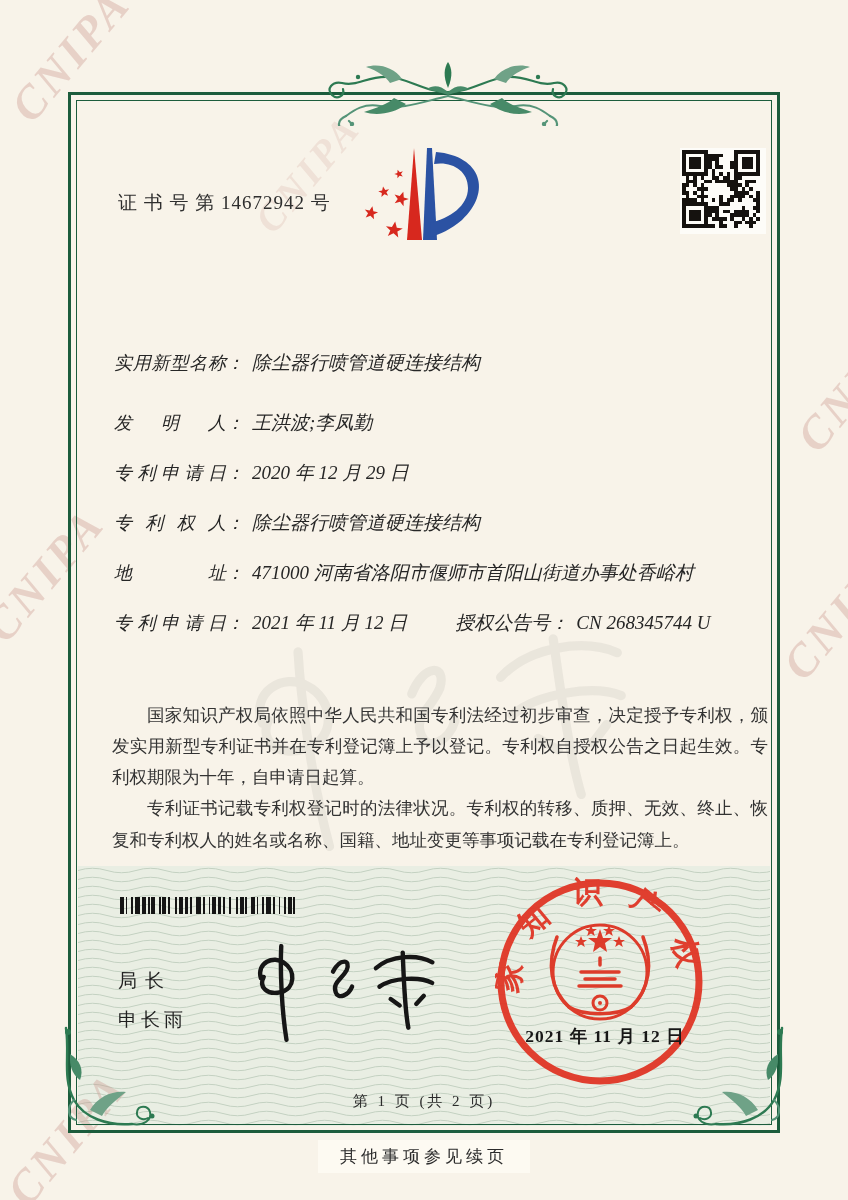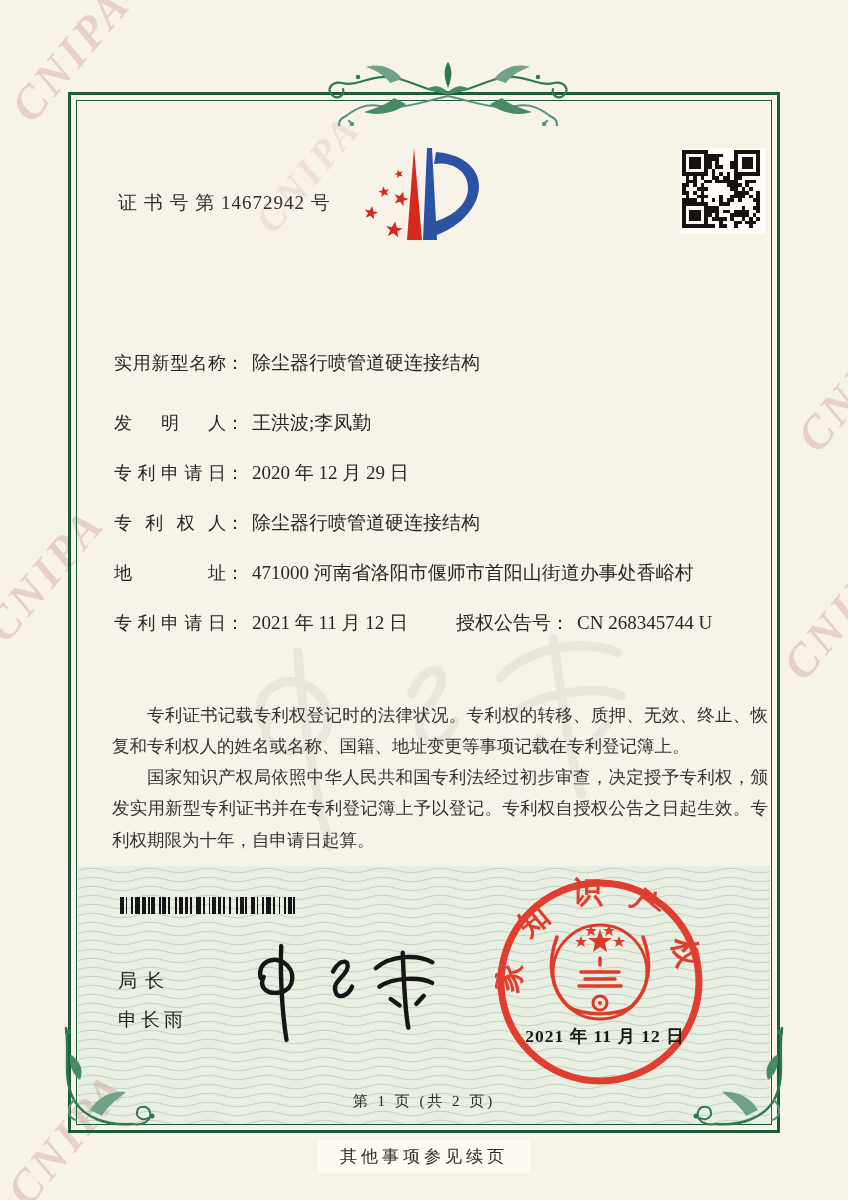--- a/index.html
+++ b/index.html
@@ -51,21 +51,21 @@
   .qr .d{background:#15120f;}
 
   .title{
     position:absolute;left:0;right:0;top:252px;text-align:center;
     font-size:46px;font-weight:bold;color:#1e1e1e;
     letter-spacing:13px;text-indent:13px;z-index:4;
   }
 
   
   .fields{position:absolute;left:114px;top:350px;width:630px;z-index:4;}
-  .field-row{height:50px;font-size:19px;color:#262626;white-space:nowrap;}
+  .field-row{height:50px;font-size:19px;color:#262626;white-space:nowrap;font-style:italic;}
   .field-row.first{height:60px;}
   .flabel{
     display:inline-block;width:112px;font-size:18px;
     text-align:justify;text-align-last:justify;vertical-align:baseline;color:#262626;
   }
   .fcolon{font-size:18px;color:#262626;}
   .fvalue{font-size:19px;margin-left:8px;color:#262626;}
   .pair2{margin-left:48px;}
 
   
@@ -645,22 +645,22 @@
     </div>
     <div class="field-row">
       <span class="flabel">地址</span><span class="fcolon">：</span><span class="fvalue">471000 河南省洛阳市偃师市首阳山街道办事处香峪村</span>
     </div>
     <div class="field-row">
       <span class="flabel">专利申请日</span><span class="fcolon">：</span><span class="fvalue">2021 年 11 月 12 日</span><span class="fvalue pair2">授权公告号</span><span class="fcolon">：</span><span class="fvalue">CN 268345744 U</span>
     </div>
   </div>
 
   <div class="body-text">
+    <p>国家知识产权局依照中华人民共和国专利法经过初步审查，决定授予专利权，颁发实用新型专利证书并在专利登记簿上予以登记。专利权自授权公告之日起生效。专利权期限为十年，自申请日起算。</p>
     <p>专利证书记载专利权登记时的法律状况。专利权的转移、质押、无效、终止、恢复和专利权人的姓名或名称、国籍、地址变更等事项记载在专利登记簿上。</p>
-    <p>国家知识产权局依照中华人民共和国专利法经过初步审查，决定授予专利权，颁发实用新型专利证书并在专利登记簿上予以登记。专利权自授权公告之日起生效。专利权期限为十年，自申请日起算。</p>
   </div>
 
   <div class="barcode" id="barcode"><i style="width: 3.7px; background: rgb(21, 21, 21);"></i><i style="width: 1.85px; background: transparent;"></i><i style="width: 1.85px; background: rgb(21, 21, 21);"></i><i style="width: 3.7px; background: transparent;"></i><i style="width: 1.85px; background: rgb(21, 21, 21);"></i><i style="width: 1.85px; background: transparent;"></i><i style="width: 5.55px; background: rgb(21, 21, 21);"></i><i style="width: 1.85px; background: transparent;"></i><i style="width: 3.7px; background: rgb(21, 21, 21);"></i><i style="width: 1.85px; background: transparent;"></i><i style="width: 1.85px; background: rgb(21, 21, 21);"></i><i style="width: 1.85px; background: transparent;"></i><i style="width: 3.7px; background: rgb(21, 21, 21);"></i><i style="width: 3.7px; background: transparent;"></i><i style="width: 1.85px; background: rgb(21, 21, 21);"></i><i style="width: 1.85px; background: transparent;"></i><i style="width: 3.7px; background: rgb(21, 21, 21);"></i><i style="width: 1.85px; background: transparent;"></i><i style="width: 1.85px; background: rgb(21, 21, 21);"></i><i style="width: 5.55px; background: transparent;"></i><i style="width: 1.85px; background: rgb(21, 21, 21);"></i><i style="width: 1.85px; background: transparent;"></i><i style="width: 3.7px; background: rgb(21, 21, 21);"></i><i style="width: 1.85px; background: transparent;"></i><i style="width: 3.7px; background: rgb(21, 21, 21);"></i><i style="width: 1.85px; background: transparent;"></i><i style="width: 1.85px; background: rgb(21, 21, 21);"></i><i style="width: 3.7px; background: transparent;"></i><i style="width: 5.55px; background: rgb(21, 21, 21);"></i><i style="width: 1.85px; background: transparent;"></i><i style="width: 1.85px; background: rgb(21, 21, 21);"></i><i style="width: 3.7px; background: transparent;"></i><i style="width: 1.85px; background: rgb(21, 21, 21);"></i><i style="width: 1.85px; background: transparent;"></i><i style="width: 3.7px; background: rgb(21, 21, 21);"></i><i style="width: 1.85px; background: transparent;"></i><i style="width: 3.7px; background: rgb(21, 21, 21);"></i><i style="width: 1.85px; background: transparent;"></i><i style="width: 1.85px; background: rgb(21, 21, 21);"></i><i style="width: 3.7px; background: transparent;"></i><i style="width: 1.85px; background: rgb(21, 21, 21);"></i><i style="width: 5.55px; background: transparent;"></i><i style="width: 1.85px; background: rgb(21, 21, 21);"></i><i style="width: 1.85px; background: transparent;"></i><i style="width: 3.7px; background: rgb(21, 21, 21);"></i><i style="width: 1.85px; background: transparent;"></i><i style="width: 1.85px; background: rgb(21, 21, 21);"></i><i style="width: 3.7px; background: transparent;"></i><i style="width: 3.7px; background: rgb(21, 21, 21);"></i><i style="width: 1.85px; background: transparent;"></i><i style="width: 1.85px; background: rgb(21, 21, 21);"></i><i style="width: 3.7px; background: transparent;"></i><i style="width: 1.85px; background: rgb(21, 21, 21);"></i><i style="width: 1.85px; background: transparent;"></i><i style="width: 5.55px; background: rgb(21, 21, 21);"></i><i style="width: 1.85px; background: transparent;"></i><i style="width: 1.85px; background: rgb(21, 21, 21);"></i><i style="width: 3.7px; background: transparent;"></i><i style="width: 1.85px; background: rgb(21, 21, 21);"></i><i style="width: 3.7px; background: transparent;"></i><i style="width: 1.85px; background: rgb(21, 21, 21);"></i><i style="width: 1.85px; background: transparent;"></i><i style="width: 3.7px; background: rgb(21, 21, 21);"></i><i style="width: 1.85px; background: transparent;"></i><i style="width: 1.85px; background: rgb(21, 21, 21);"></i><i style="width: 5.55px; background: transparent;"></i></div>
 
   <div class="official">
     <div class="otitle">局长</div>
     <div class="oname">申长雨</div>
   </div>
 
   <svg class="signature" width="215" height="108" viewBox="0 0 220 110" xmlns="http://www.w3.org/2000/svg">

